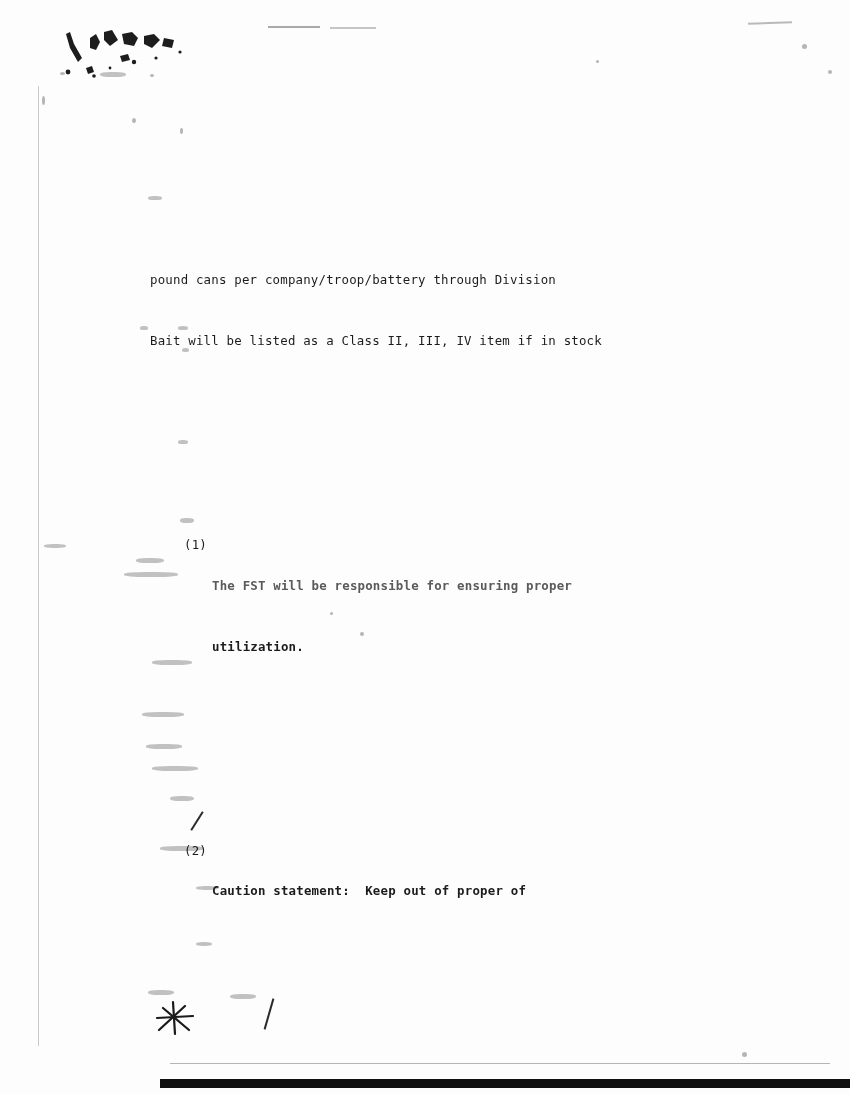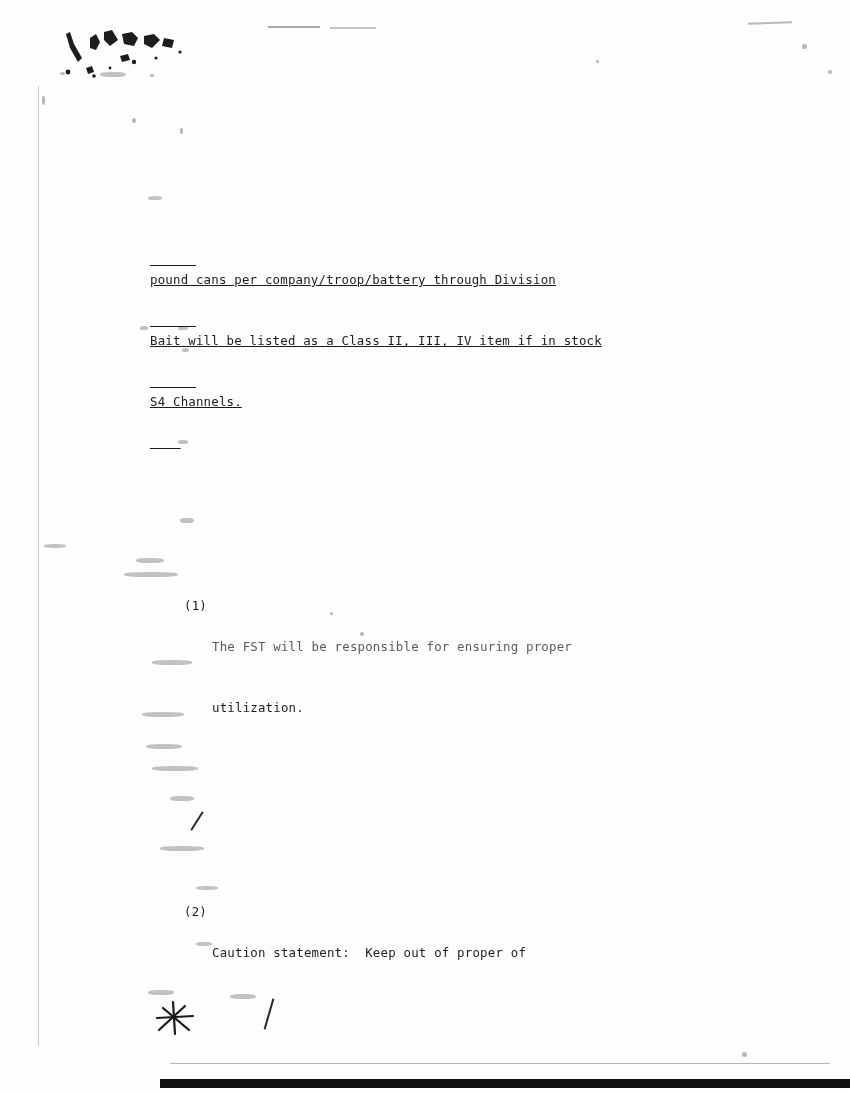--- a/index.html
+++ b/index.html
@@ -86,33 +86,33 @@
     position: absolute;
     left: 150px;
     top: 168px;
     width: 640px;
     font-size: 12.4px;
     line-height: 20.4px;
     color: #1c1c1c;
     letter-spacing: .2px;
     white-space: pre-wrap;
   }
-  .para { margin: 0 0 0 0; text-decoration: underline; }
+  .para { margin: 0 0 0 0; }
   .gap { height: 20px; }
   .item {
     display: flex;
     align-items: flex-start;
   }
   .item .marker {
     width: 62px;
     flex: 0 0 62px;
     padding-left: 34px;
     box-sizing: border-box;
   }
-  .item .txt { flex: 1 1 auto; }
+  .item .txt { flex: 1 1 auto; font-weight: bold; }
 
   
   .faded  { color: #5a5a5a; }
 
   
   #pen-mark {
     position: absolute;
     left: 155px;
     top: 1000px;
     width: 40px;
@@ -197,21 +197,20 @@
   <div class="speck" style="left:360px; top:632px; width:4px; height:4px;"></div>
   <div class="speck" style="left:330px; top:612px; width:3px; height:3px;"></div>
 
   <div id="left-edge"></div>
 
   <div id="body-text">
 
     <div class="para">
       <div>pound cans per company/troop/battery through Division</div>
       <div>Bait will be listed as a Class II, III, IV item if in stock</div>
-      <div>S4 Channels.</div>
     </div>
 
     <div class="gap"></div>
 
     <div class="item">
       <div class="marker">(1)</div>
       <div class="txt">
         <div class="faded">The FST will be responsible for ensuring proper</div>
         <div>utilization.</div>
       </div>

